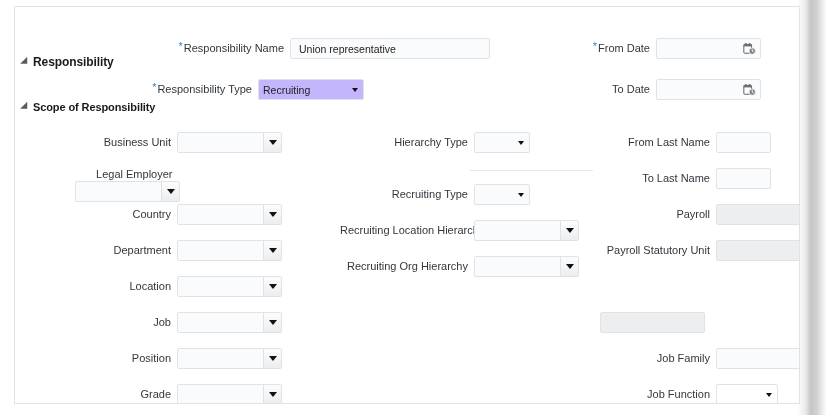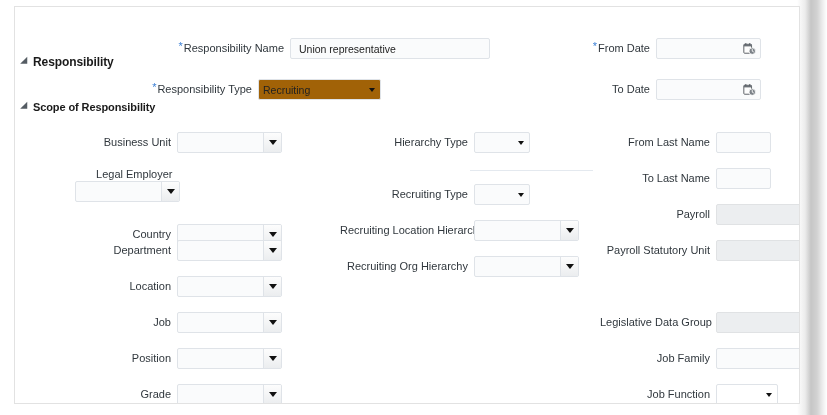--- a/index.html
+++ b/index.html
@@ -191,21 +191,21 @@
     </span>
     <div class="tin" style="width:200px; height:21px;">
       <span>Union representative</span>
     </div>
   </div>
 
   <div class="field" style="left:125px; top:72px;">
     <span class="lbl" style="width:112px;">
       <span class="req">*</span><span>Responsibility Type</span>
     </span>
-    <div class="combo inline" style="width:123px; background:#a16207;">
+    <div class="combo inline" style="width:106px; background:#c4b5fd;">
       <span class="val">Recruiting</span>
       <span class="btn">
           <i class="ar"></i>
         </span>
     </div>
   </div>
 
   <div class="field" style="left:565px; top:31px;">
     <span class="lbl" style="width:70px;">
       <span class="req">*</span><span>From Date</span>
@@ -256,21 +256,21 @@
   <div class="field" style="left:60px; top:161px;flex-direction:column;">
     <span class="lbl" style="width:96px;">Legal Employer</span>
     <div class="combo" style="width:105px;">
       <span class="val"></span>
       <span class="btn">
           <i class="ar"></i>
         </span>
     </div>
   </div>
 
-  <div class="field" style="left:60px; top:197px;margin-top:20px;">
+  <div class="field" style="left:60px; top:197px;">
     <span class="lbl" style="width:96px;">Country</span>
     <div class="combo" style="width:105px;">
       <span class="val"></span>
       <span class="btn">
           <i class="ar"></i>
         </span>
     </div>
   </div>
 
   <div class="field" style="left:60px; top:233px;">
@@ -390,21 +390,20 @@
   <div class="field" style="left:585px; top:233px;">
     <span class="lbl" style="width:110px;">Payroll Statutory Unit</span>
     <div class="combo dis" style="width:105px;">
       <span class="val"></span>
 
     </div>
   </div>
 
 
   <div class="field" style="left:585px; top:305px;">
-    <span class="lbl" style="width:110px;">Legislative Data Group</span>
     <div class="combo dis" style="width:105px;">
       <span class="val"></span>
 
     </div>
   </div>
 
   <div class="field" style="left:585px; top:341px;">
     <span class="lbl" style="width:110px;">Job Family</span>
     <div class="combo" style="width:105px;">
       <span class="val"></span>

